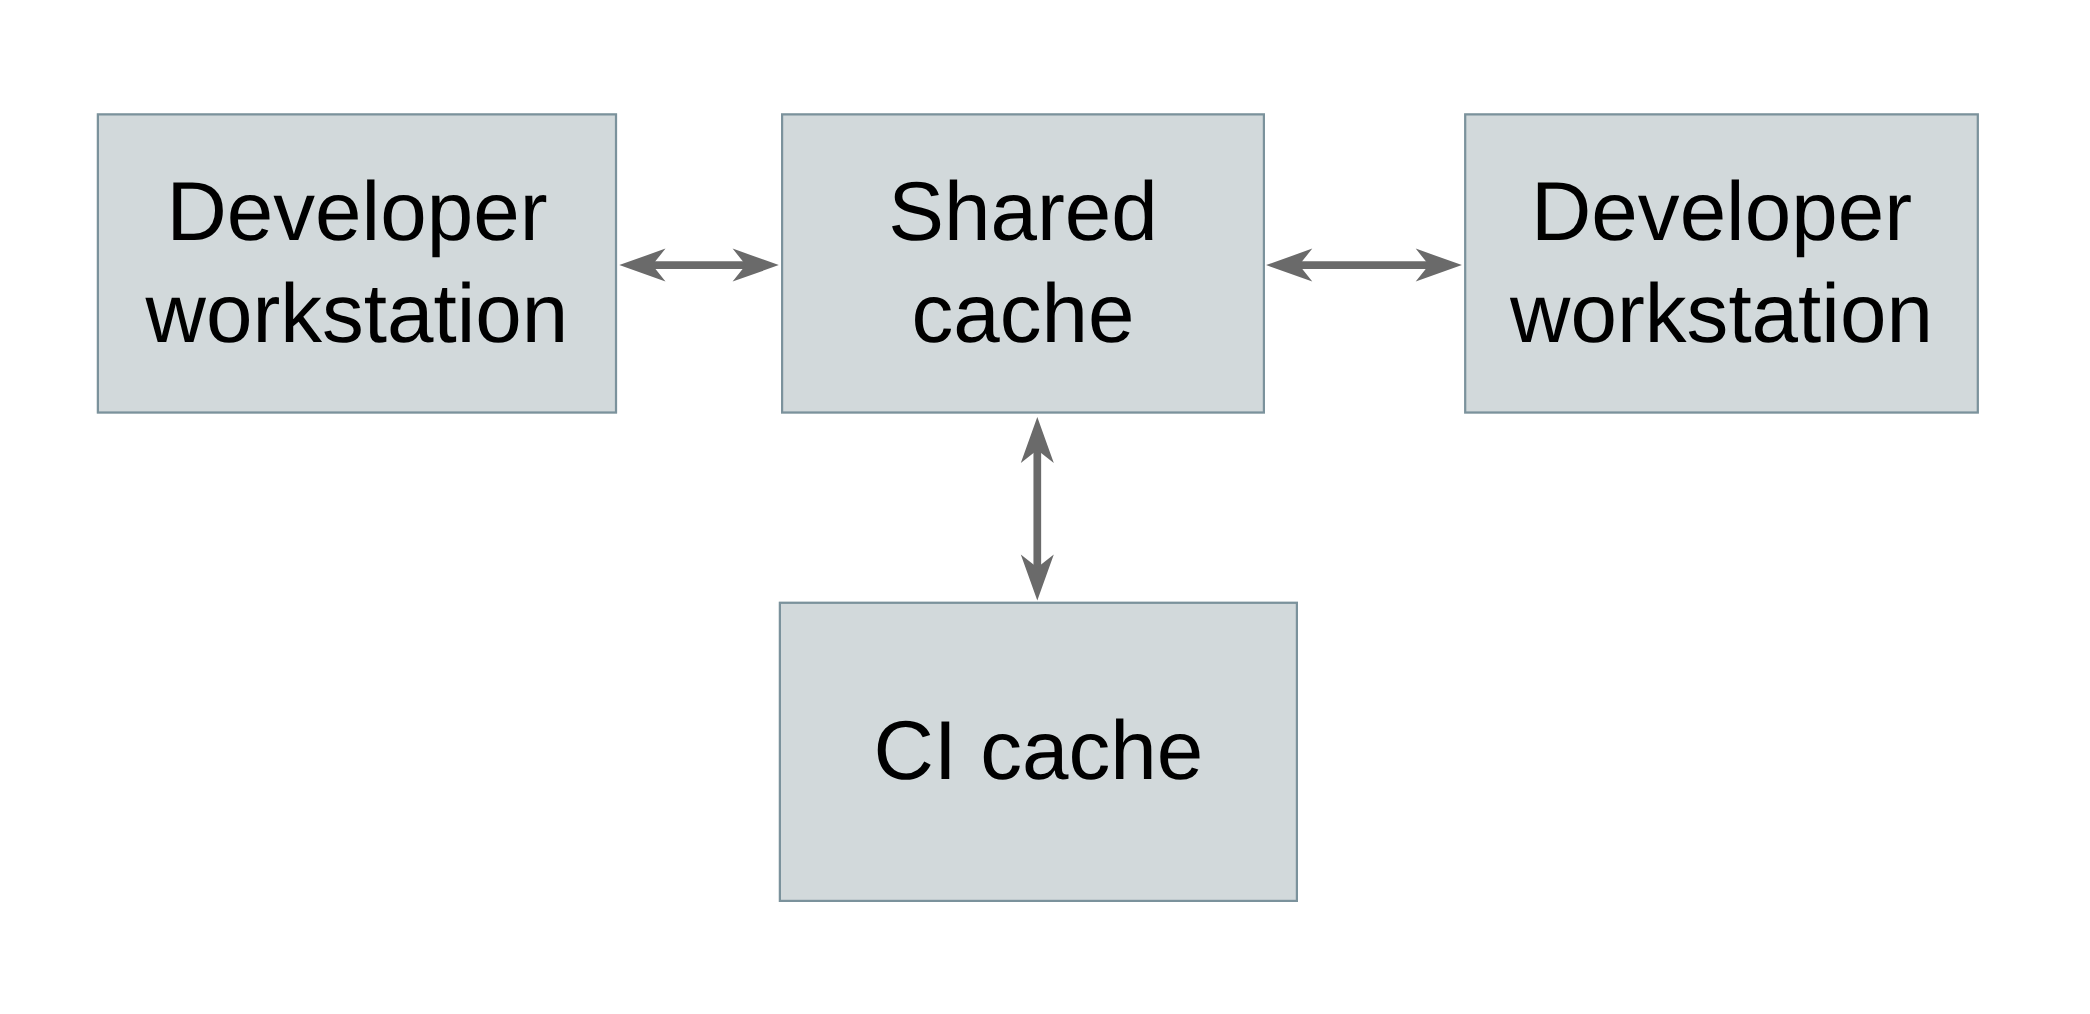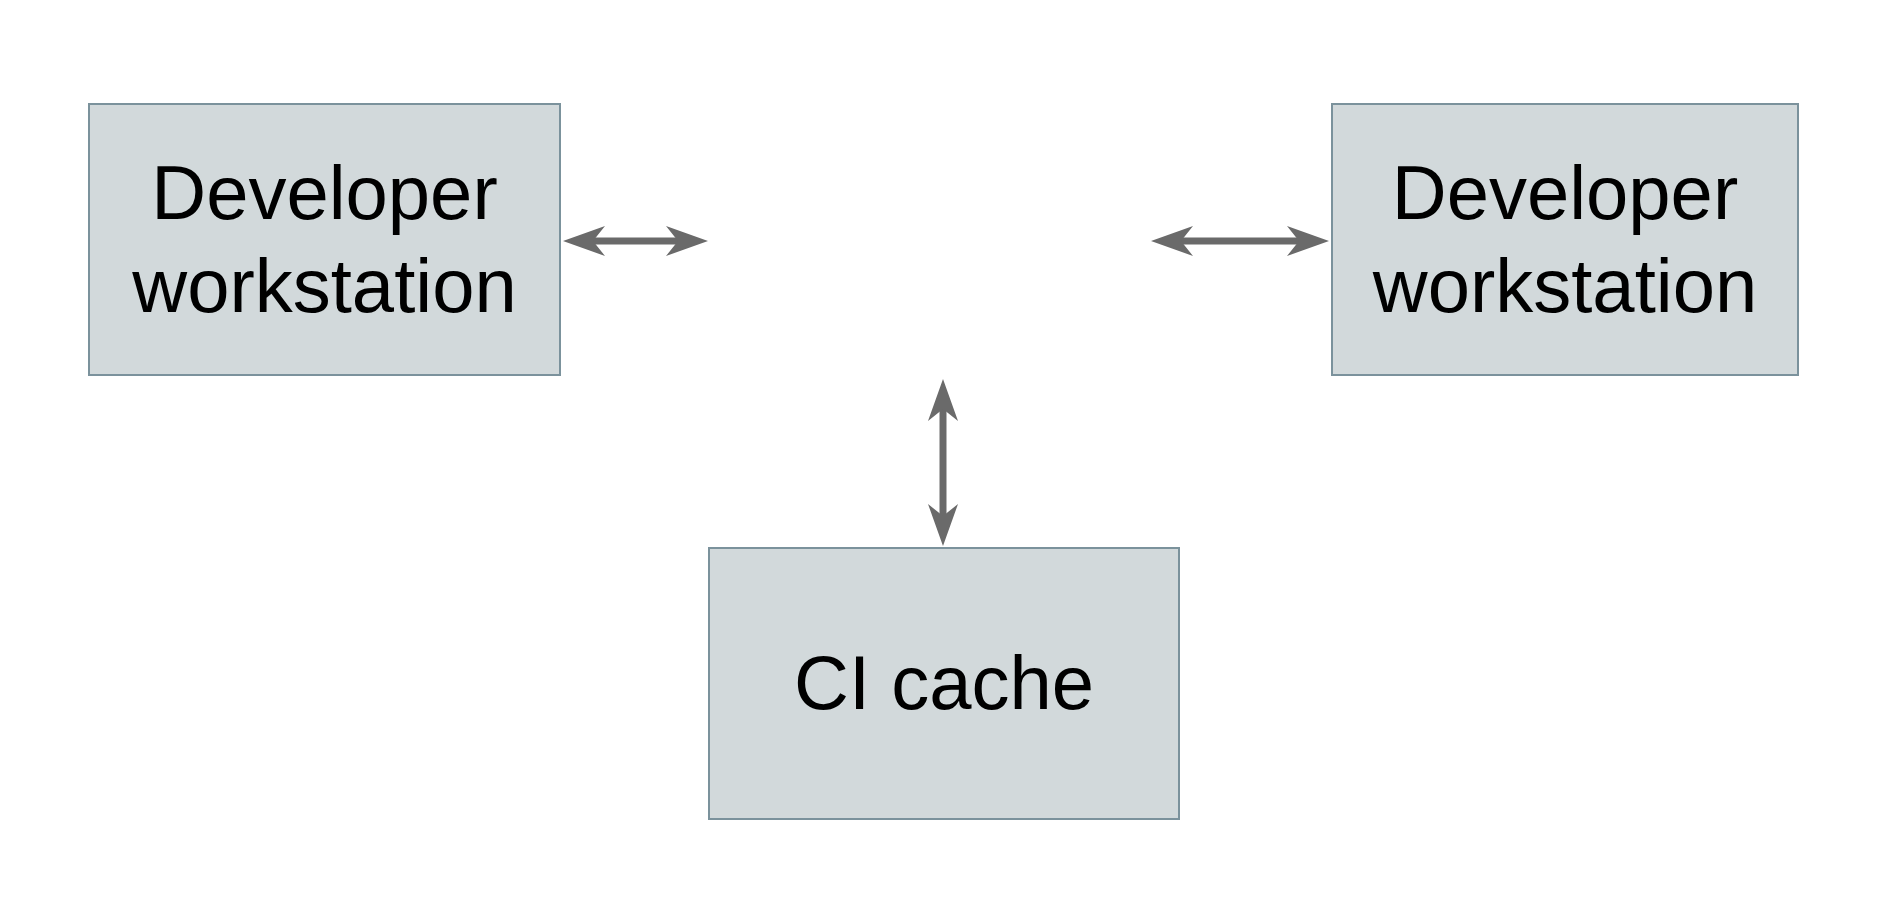--- a/index.html
+++ b/index.html
@@ -54,20 +54,24 @@
 </head>
 <body>
 
 <div class="canvas">
 
   <div class="node" id="node-dev-left">
     <span class="node-label">Developer
 workstation</span>
   </div>
 
+  <div class="node" id="node-shared-cache">
+    <span class="node-label">Shared
+cache</span>
+  </div>
 
   <div class="node" id="node-dev-right">
     <span class="node-label">Developer
 workstation</span>
   </div>
 
   <div class="node" id="node-ci-server">
     <span class="node-label">CI cache</span>
   </div>
 

